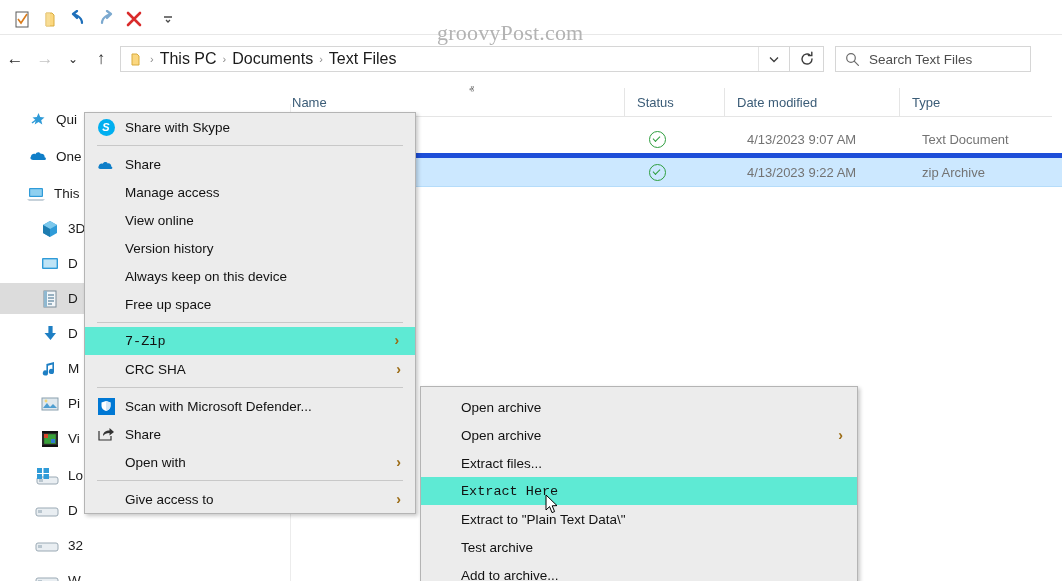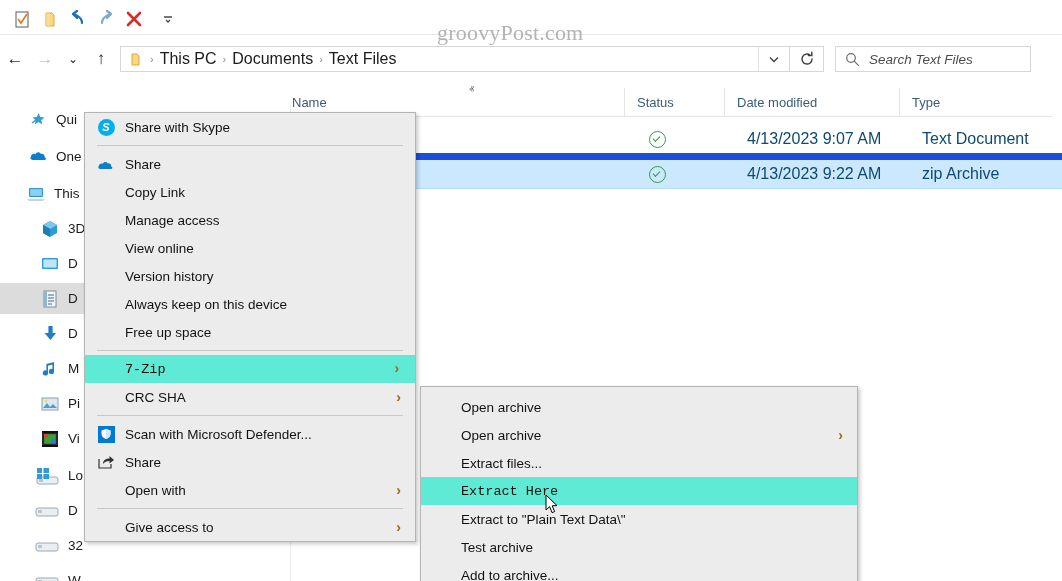--- a/index.html
+++ b/index.html
@@ -22,33 +22,33 @@
   .addrrow{position:absolute;left:0;top:38px;width:1062px;height:42px;display:flex;align-items:center;}
   .navbtn{width:30px;height:42px;display:flex;align-items:center;justify-content:center;color:#2b2b2b;font-size:17px;}
   .navbtn.dis{color:#c4c4c4;}
   .navbtn.small{width:26px;font-size:12px;}
   .addrbox{margin-left:4px;width:670px;height:26px;border:1px solid #d6d6d6;background:#fff;display:flex;align-items:center;box-sizing:border-box;}
   .crumbs{display:flex;align-items:center;flex:1;padding-left:6px;height:100%;}
   .crumb{font-size:16px;color:#1b1b1b;padding:0 4px;white-space:nowrap;}
   .crumb-sep{color:#8b8b8b;font-size:11px;padding:0 2px;}
   .addr-drop{width:30px;height:100%;display:flex;align-items:center;justify-content:center;border-left:1px solid #e4e4e4;color:#4a4a4a;font-size:11px;}
   .refresh{width:34px;height:26px;border:1px solid #d6d6d6;border-left:none;background:#fff;display:flex;align-items:center;justify-content:center;box-sizing:border-box;}
-  .searchbox{margin-left:11px;width:196px;height:26px;border:1px solid #d6d6d6;background:#fff;display:flex;align-items:center;box-sizing:border-box;font-style:italic;}
+  .searchbox{margin-left:11px;width:196px;height:26px;border:1px solid #d6d6d6;background:#fff;display:flex;align-items:center;box-sizing:border-box;}
   .search-ph{font-size:13.5px;color:#4d4d4d;margin-left:9px;}
 
   
   .colhdr{position:absolute;left:280px;top:88px;width:772px;height:28px;display:flex;align-items:center;border-bottom:1px solid #e5e5e5;}
   .col{font-size:13px;color:#3b5c77;height:28px;display:flex;align-items:center;padding-left:12px;box-sizing:border-box;border-right:1px solid #e5e5e5;}
   .col:last-child{border-right:none;}
   .sortcaret{position:absolute;left:469px;top:84px;font-size:10px;color:#555;}
 
   
   .rows{position:absolute;left:290px;top:125px;width:772px;}
-  .row{height:28px;display:flex;align-items:center;font-size:16px;color:#0c4a6e;}
-  .row.sel{background:#cce8ff;border-top:7px solid #1d4ed8;border-bottom:1px solid #b5dcfa;}
+  .row{height:28px;display:flex;align-items:center;font-size:13px;color:#737373;}
+  .row.sel{background:#cce8ff;border-top:5px solid #1d4ed8;border-bottom:1px solid #b5dcfa;}
   .cell{height:100%;display:flex;align-items:center;box-sizing:border-box;padding-left:12px;}
   .cell.name{padding-left:14px;}
   .cell.status{justify-content:flex-start;padding-left:14px;}
   .sync{width:15px;height:15px;border:1.6px solid #2e9e3e;border-radius:50%;position:relative;}
   .sync:after{content:"";position:absolute;left:3px;top:4px;width:6px;height:3px;border-left:1.6px solid #2e9e3e;border-bottom:1.6px solid #2e9e3e;transform:rotate(-45deg);}
 
   
   .sidebar{position:absolute;left:0;top:104px;width:290px;height:477px;background:#fff;border-right:1px solid #ececec;overflow:hidden;}
   .snav{height:31px;display:flex;align-items:center;font-size:13.5px;color:#1b1b1b;}
   .snav.on{background:#dcdcdc;}
@@ -354,23 +354,20 @@
     <div class="mi">
       <span class="mico">
         <svg width="18" height="13" viewBox="0 0 18 13">
             <path d="M3.6 11 C1.4 11 .7 9.2 1.8 8 C2 6 4.2 4.9 5.8 5.8 C6.5 3.6 9.6 3.2 10.7 5.4 C12.9 5 14.5 6.6 14.2 8.5 C15.8 8.9 15.8 11 14 11 z" fill="#0f7ec8"></path>
           </svg>
       </span>
       <span class="milbl">Share</span>
     </div>
 
     <div class="mi indent">
-      <span class="milbl">Copy Link</span>
-    </div>
-    <div class="mi indent">
       <span class="milbl">Manage access</span>
     </div>
     <div class="mi indent">
       <span class="milbl">View online</span>
     </div>
     <div class="mi indent">
       <span class="milbl">Version history</span>
     </div>
     <div class="mi indent">
       <span class="milbl">Always keep on this device</span>

